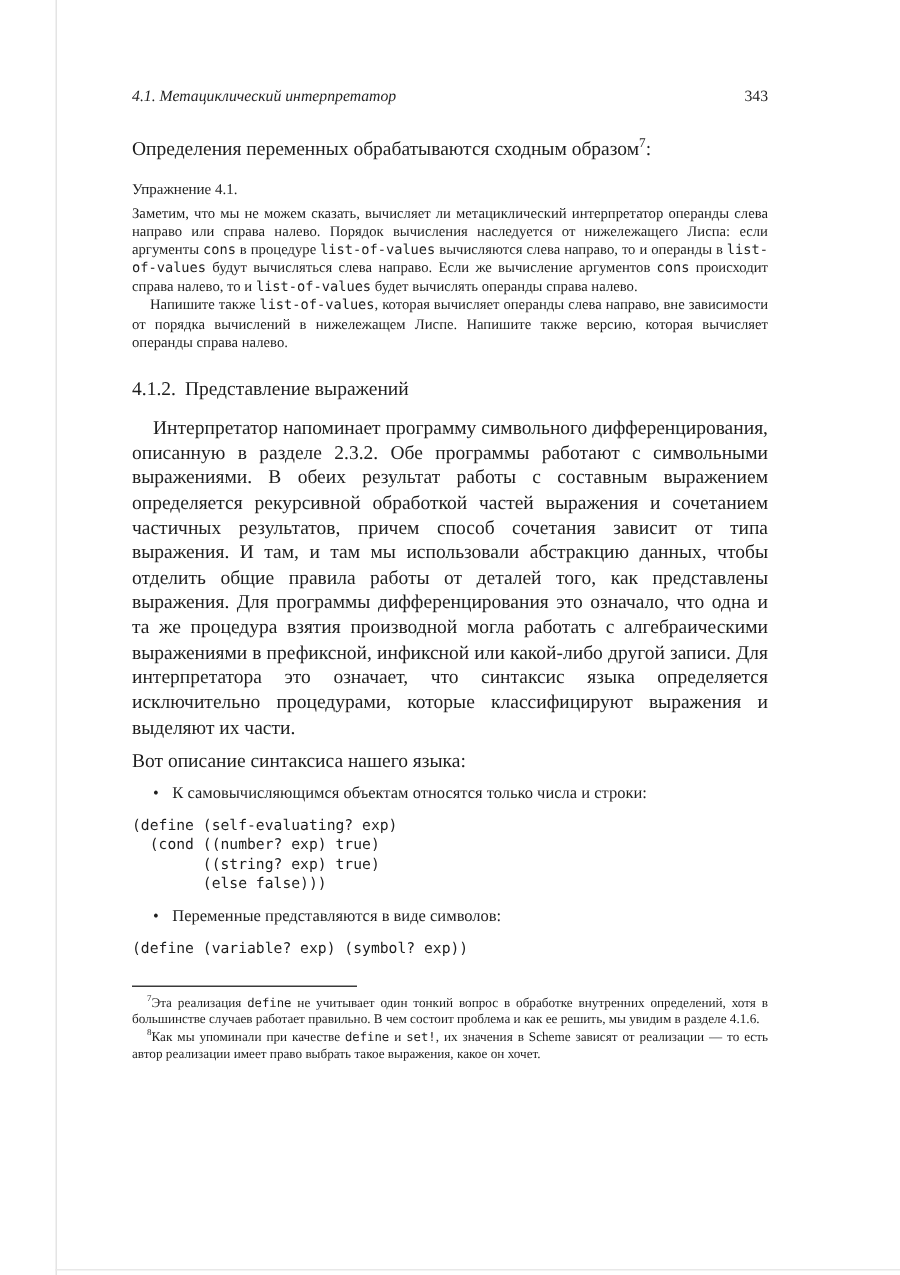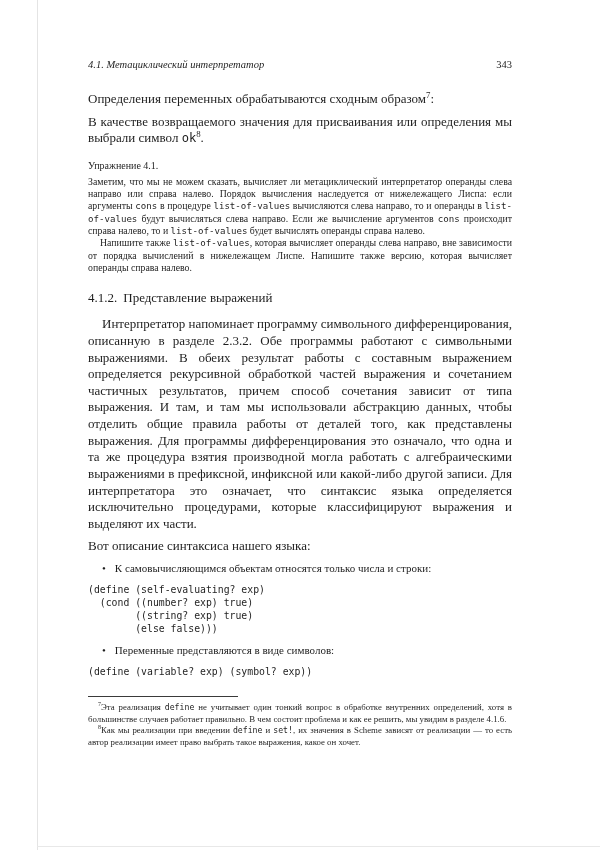--- a/index.html
+++ b/index.html
@@ -76,21 +76,20 @@
 <div class="page">
 
   <div class="header">
     <span class="running-head">4.1. Метациклический интерпретатор</span>
     <span class="page-number">343</span>
   </div>
 
   <p class="body-p"><span>Определения переменных обрабатываются сходным образом</span><sup>7</sup><span>:</span></p>
 
 
-  <p class="body-p"><span>В качестве возвращаемого значения для присваивания или определения мы выбрали символ </span><span class="seg-code">ok</span><sup>8</sup><span>.</span></p>
 
   <div class="exercise">
     <div class="ex-title">Упражнение 4.1.</div>
     <p class="ex-p"><span>Заметим, что мы не можем сказать, вычисляет ли метациклический интерпретатор операнды слева направо или справа налево. Порядок вычисления наследуется от нижележащего Лиспа: если аргументы </span><span class="seg-code">cons</span><span> в процедуре </span><span class="seg-code">list-of-values</span><span> вычисляются слева направо, то и операнды в </span><span class="seg-code">list-of-values</span><span> будут вычисляться слева направо. Если же вычисление аргументов </span><span class="seg-code">cons</span><span> происходит справа налево, то и </span><span class="seg-code">list-of-values</span><span> будет вычислять операнды справа налево.</span></p>
     <p class="ex-p indent"><span>Напишите также </span><span class="seg-code">list-of-values</span><span>, которая вычисляет операнды слева направо, вне зависимости от порядка вычислений в нижележащем Лиспе. Напишите также версию, которая вычисляет операнды справа налево.</span></p>
   </div>
 
   <h2 class="section-heading">
     <span>4.1.2.</span><span class="section-title">Представление выражений</span>
   </h2>
@@ -111,16 +110,16 @@
   <div class="bullet-line">
     <span class="bullet-marker">•</span>
     <span>Переменные представляются в виде символов:</span>
   </div>
 
   <pre class="code">(define (variable? exp) (symbol? exp))</pre>
 
   <div class="footnotes">
     <div class="fn-rule"></div>
     <p class="fn-p"><sup>7</sup><span>Эта реализация </span><span class="seg-code">define</span><span> не учитывает один тонкий вопрос в обработке внутренних определений, хотя в большинстве случаев работает правильно. В чем состоит проблема и как ее решить, мы увидим в разделе 4.1.6.</span></p>
-    <p class="fn-p"><sup>8</sup><span>Как мы реализации при введении </span><span class="seg-code">define</span><span> и </span><span class="seg-code">set!</span><span>, их значения в Scheme зависят от реализации — то есть автор реализации имеет право выбрать такое выражения, какое он хочет.</span></p>
+    <p class="fn-p"><sup>8</sup><span>Как мы упоминали при качестве </span><span class="seg-code">define</span><span> и </span><span class="seg-code">set!</span><span>, их значения в Scheme зависят от реализации — то есть автор реализации имеет право выбрать такое выражения, какое он хочет.</span></p>
   </div>
 
 </div>
 
 </body></html>

